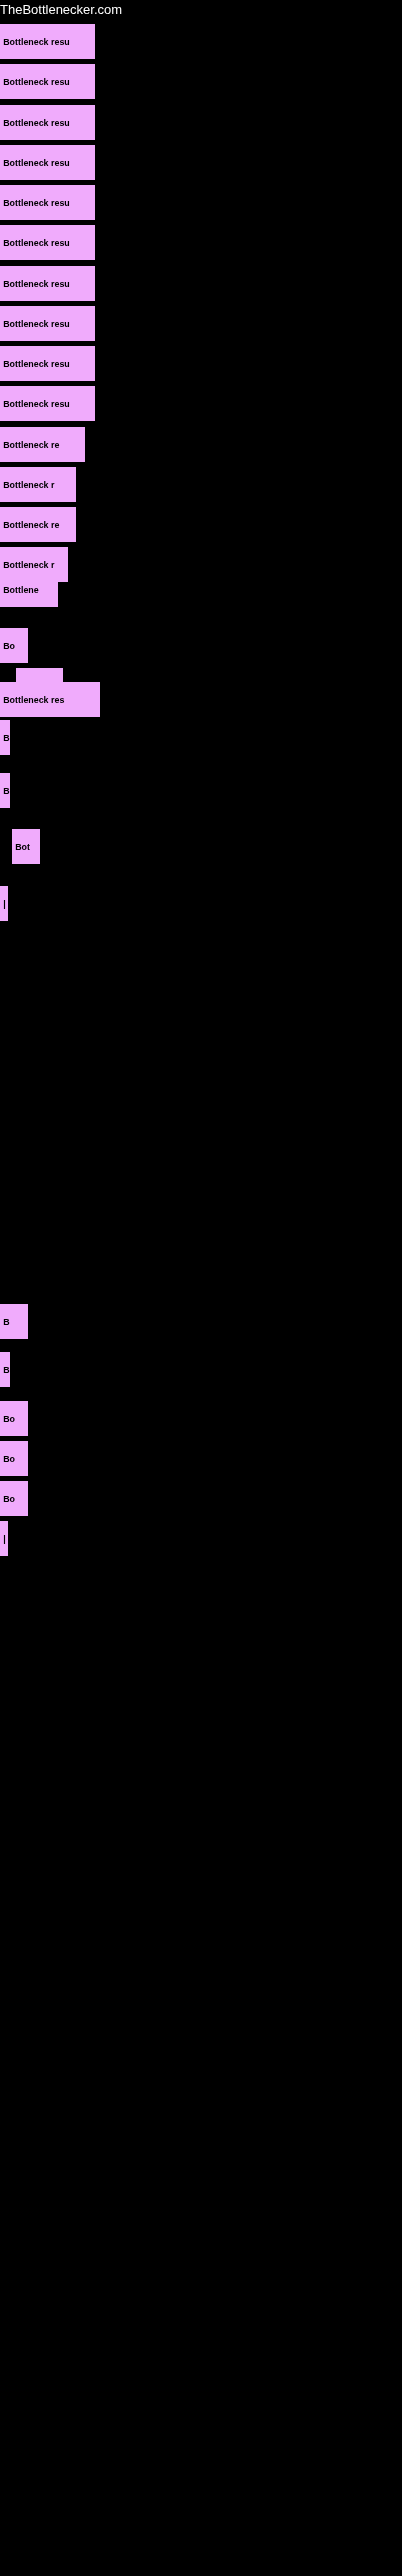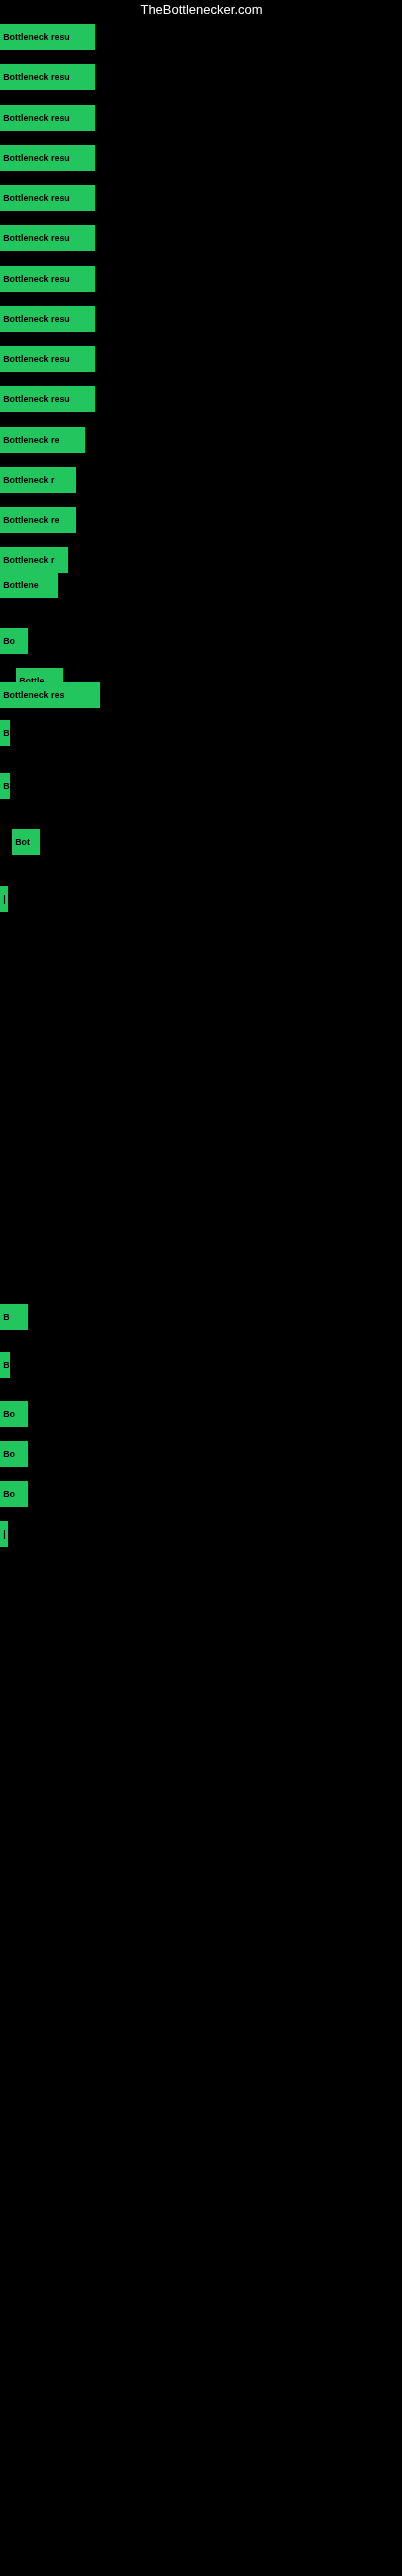--- a/index.html
+++ b/index.html
@@ -10,43 +10,42 @@
 
     body {
       background-color: #000000;
       width: 403px;
       min-height: 2576px;
       font-family: Arial, sans-serif;
       position: relative;
     }
 
     .site-title {
-      text-align: center;
       color: #ffffff;
       font-size: 13px;
       padding: 2px 0;
       font-weight: normal;
     }
 
     .bar-container {
       position: absolute;
       left: 0;
       display: flex;
       align-items: center;
     }
 
     .bar-label {
-      background-color: #22c55e;
+      background-color: #f0abfc;
       color: #000000;
       font-size: 8.9px;
       font-weight: bold;
       padding: 1.6px 3.2px;
       white-space: nowrap;
       overflow: hidden;
-      height: 26px;
+      height: 35px;
       display: flex;
       align-items: center;
     }
   </style>
 </head>
 <body>
 
 <div class="site-title">TheBottlenecker.com</div>
 
 <div id="bars-container">

